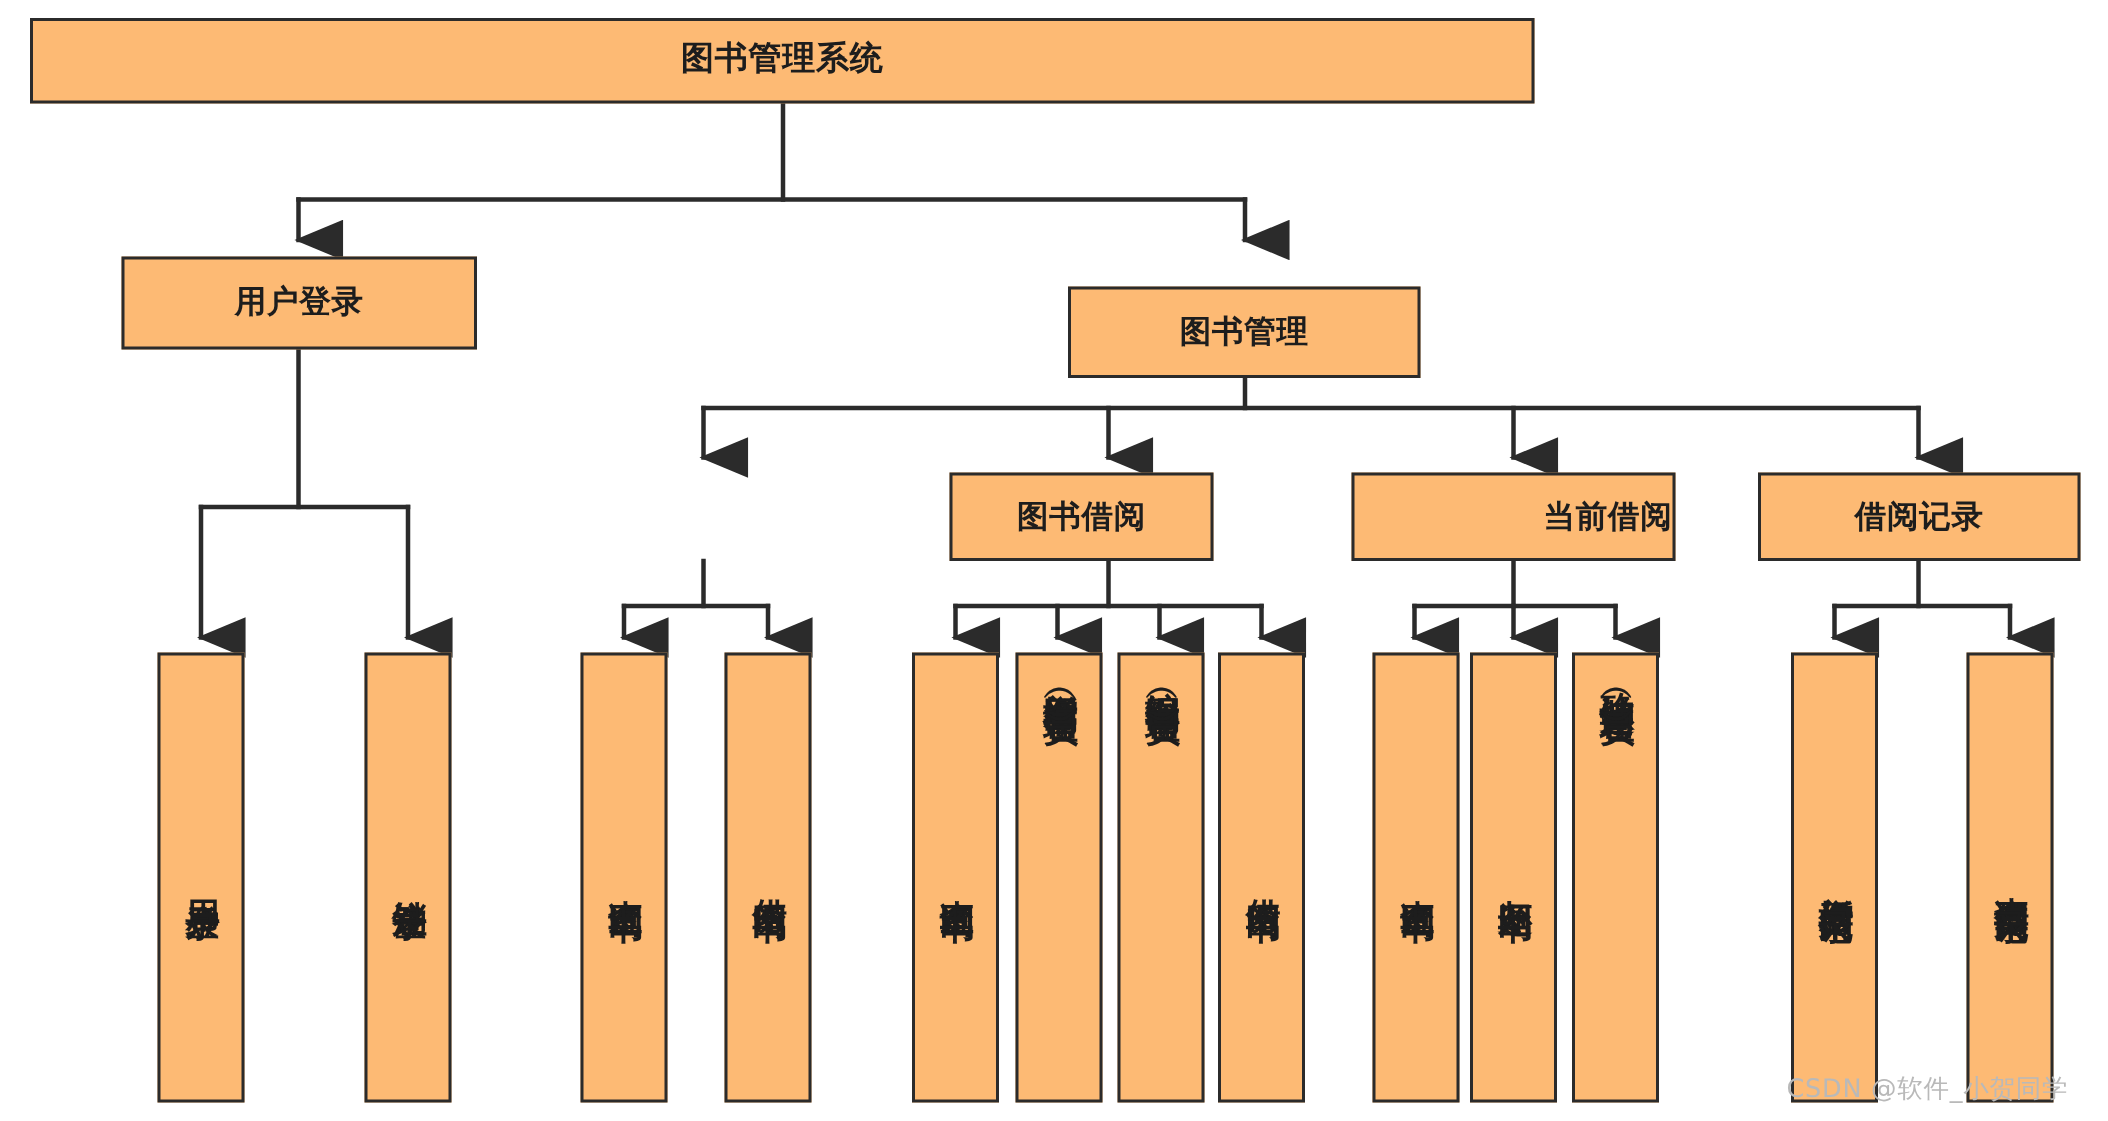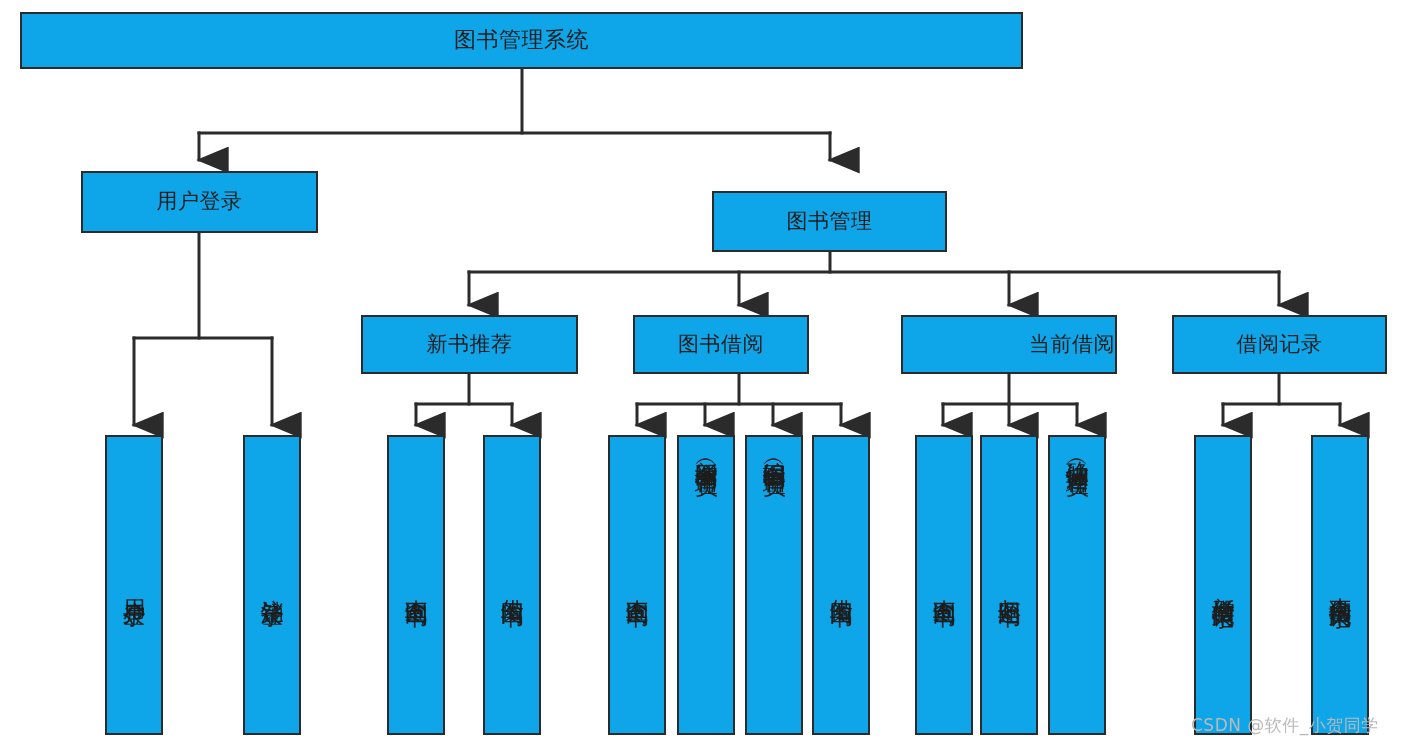--- a/index.html
+++ b/index.html
@@ -17,26 +17,27 @@
   }
   #wires{
     position:absolute;
     left:0; top:0;
     width:1405px; height:747px;
     pointer-events:none;
   }
   .node{
     position:absolute;
     box-sizing:border-box;
-    background:#0ea5e9;
+    background:#fdba74;
     border:2.5px solid #2b2b2b;
     display:flex;
     align-items:center;
     justify-content:center;
     z-index:2;
+    font-weight:bold;
   }
   .node .lbl{
     display:block;
     white-space:nowrap;
     letter-spacing:0.5px;
     color:#1d1d1d;
   }
   
   .node.h .lbl{
     font-size:21px;
@@ -127,23 +128,20 @@
     <span class="lbl">图书管理系统</span>
   </div>
 
   <div class="node h" style="left:81px;top:171px;width:237px;height:62px;">
     <span class="lbl">用户登录</span>
   </div>
   <div class="node h" style="left:712px;top:171px;width:235px;height:61px;margin-top:20px;">
     <span class="lbl">图书管理</span>
   </div>
 
-  <div class="node h" style="left:361px;top:315px;width:217px;height:59px;">
-    <span class="lbl">新书推荐</span>
-  </div>
   <div class="node h" style="left:633px;top:315px;width:176px;height:59px;">
     <span class="lbl">图书借阅</span>
   </div>
   <div class="node h" style="left:901px;top:315px;width:216px;height:59px;justify-content:flex-end;">
     <span class="lbl">当前借阅</span>
   </div>
   <div class="node h" style="left:1172px;top:315px;width:215px;height:59px;">
     <span class="lbl">借阅记录</span>
   </div>
 

